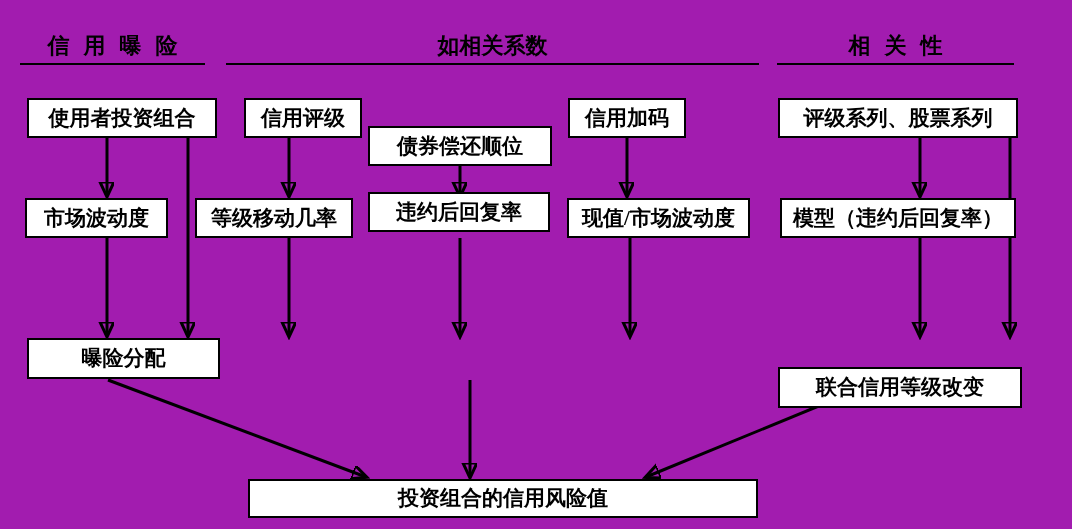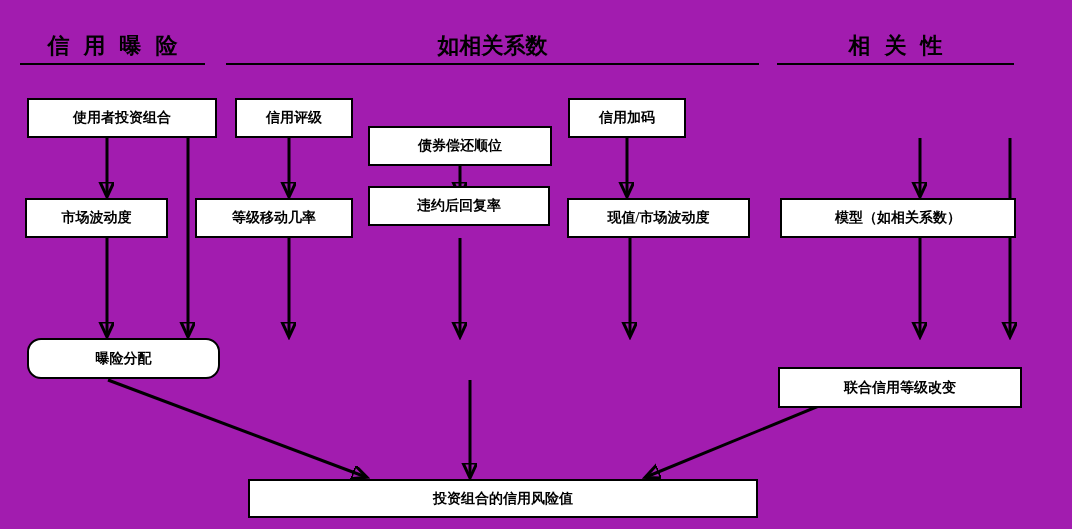--- a/index.html
+++ b/index.html
@@ -43,21 +43,21 @@
     display: inline-block;
   }
   .node {
     position: absolute;
     box-sizing: border-box;
     border: 2.5px solid #000000;
     background: #ffffff;
     display: flex;
     align-items: center;
     justify-content: center;
-    font-size: 14px;
+    font-size: 21px;
     font-weight: bold;
     line-height: 1;
     white-space: nowrap;
     text-align: center;
   }
 </style>
 </head>
 <body>
 
 <div class="stage">
@@ -89,28 +89,29 @@
     <line x1="882" y1="380" x2="646" y2="477" marker-end="url(#ah)"></line>
   </svg>
 
   <div class="hdr" style="left:20px; top:35px; width:185px;"><span class="sp">信用曝险</span></div>
 
   <div class="hdr" style="left:226px; top:35px; width:533px;"><span>如相关系数</span></div>
 
   <div class="hdr" style="left:777px; top:35px; width:237px;"><span class="sp">相关性</span></div>
 
   <div class="node" style="left:27px; top:98px; width:190px; height:40px;">使用者投资组合</div>
-  <div class="node" style="left:235px; top:98px; width:118px; height:40px;">信用评级</div>
+  <div class="node" style="left:244px; top:98px; width:118px; height:40px;">信用评级</div>
   <div class="node" style="left:368px; top:98px; width:184px; height:40px;margin-top:28px;">债券偿还顺位</div>
   <div class="node" style="left:568px; top:98px; width:118px; height:40px;">信用加码</div>
+  <div class="node" style="left:778px; top:98px; width:240px; height:40px;">评级系列、股票系列</div>
 
   <div class="node" style="left:25px; top:198px; width:143px; height:40px;">市场波动度</div>
   <div class="node" style="left:195px; top:198px; width:158px; height:40px;">等级移动几率</div>
-  <div class="node" style="left:368px; top:186px; width:182px; height:40px;">违约后回复率</div>
+  <div class="node" style="left:368px; top:192px; width:182px; height:40px;">违约后回复率</div>
   <div class="node" style="left:567px; top:198px; width:183px; height:40px;">现值/市场波动度</div>
-  <div class="node" style="left:780px; top:198px; width:236px; height:40px;">模型（如相关系数）</div>
+  <div class="node" style="left:780px; top:198px; width:236px; height:40px;">模型（违约后回复率）</div>
 
-  <div class="node" style="left:27px; top:338px; width:193px; height:41px;border-radius:14px;">曝险分配</div>
+  <div class="node" style="left:27px; top:338px; width:193px; height:41px;">曝险分配</div>
   <div class="node" style="left:778px; top:338px; width:244px; height:41px;margin-top:29px;">联合信用等级改变</div>
 
   <div class="node" style="left:248px; top:479px; width:510px; height:39px;text-align:right;">投资组合的信用风险值</div>
 
 </div>
 
 </body></html>

